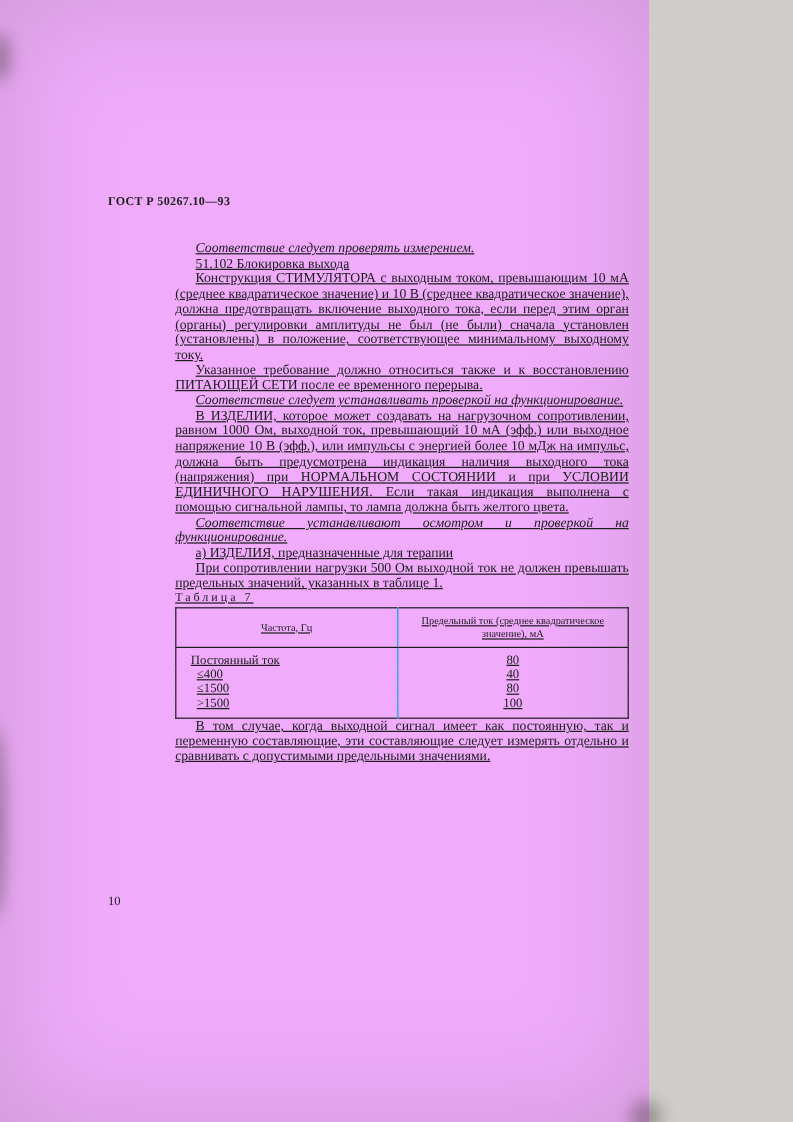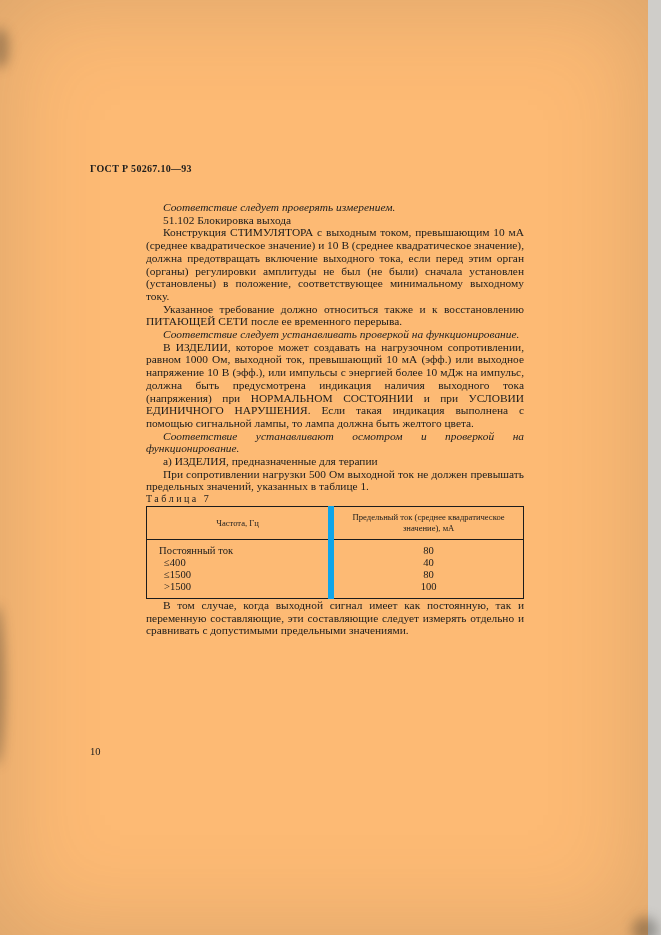--- a/index.html
+++ b/index.html
@@ -2,60 +2,60 @@
 <html><head>
 <meta charset="utf-8">
 <style>
   html, body { margin: 0; padding: 0; }
   body {
     width: 661px; height: 935px; overflow: hidden;
     background: #cfcdc9;
     font-family: "Liberation Serif", "DejaVu Serif", serif;
   }
   .scan-page {
-    position: relative; width: 648px; height: 935px;
-    background: #fdba74;
+    position: relative; width: 541px; height: 935px;
+    background: #f0abfc;
     box-shadow: inset 0 0 100px rgba(90,85,78,0.22);
     color: #1c1c1c;
   }
   .smudge {
     position: absolute; background: rgba(45,42,38,0.35);
     filter: blur(6px); border-radius: 50%;
   }
   .smudge.tl { left: -9px; top: 28px; width: 18px; height: 40px; }
   .smudge.bl { left: -11px; top: 605px; width: 16px; height: 160px; }
   .smudge.br { right: -10px; bottom: -8px; width: 26px; height: 26px; }
 
   .doc-number {
     position: absolute; left: 90px; top: 163px;
     font-size: 10px; font-weight: bold; letter-spacing: 0.3px;
   }
   .content {
     position: absolute; left: 146px; top: 201px; width: 378px;
-    font-size: 11.4px; line-height: 12.7px; text-align: justify;
+    font-size: 11.4px; line-height: 12.7px; text-align: justify; text-decoration: underline;
   }
   .content p { margin: 0; text-indent: 17px; }
   .it { font-style: italic; }
 
   .table-caption {
     margin: 14px 0 6px 2px; font-size: 10px;
     letter-spacing: 2.5px; text-indent: 0 !important;
     text-align: left;
   }
   table {
     width: 100%; border-collapse: collapse;
     border: 1.5px solid #1c1c1c;
   }
   th {
     font-size: 8.6px; font-weight: normal; text-align: center;
     padding: 5px 12px 4px; line-height: 1.35;
     border-bottom: 1px solid #1c1c1c; vertical-align: middle;
   }
   td { font-size: 10.6px; line-height: 12px; padding: 0; }
-  .col-divider { border-left: 6px solid #0ea5e9; }
+  .col-divider { border-left: 1px solid #0ea5e9; }
   td.freq { padding-left: 12px; text-align: left; }
   td.freq.sub { padding-left: 17px; margin-top: 48px; }
   td.cur { text-align: center; }
   tr.first td { padding-top: 5px; }
   tr.last td { padding-bottom: 5px; }
   .after-table { margin-top: 13px; }
 
   .page-number {
     position: absolute; left: 90px; top: 746px; font-size: 10.5px;
   }

